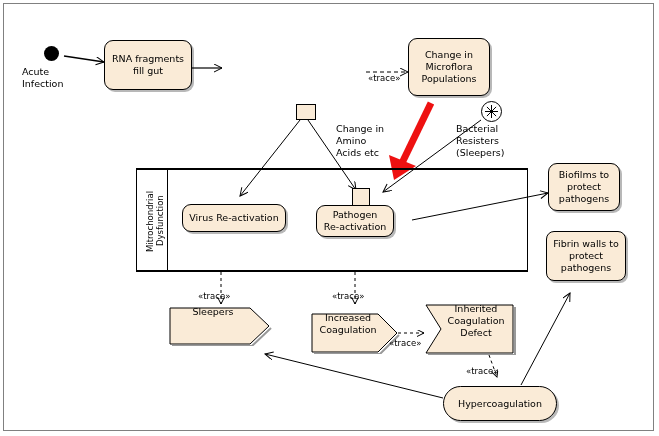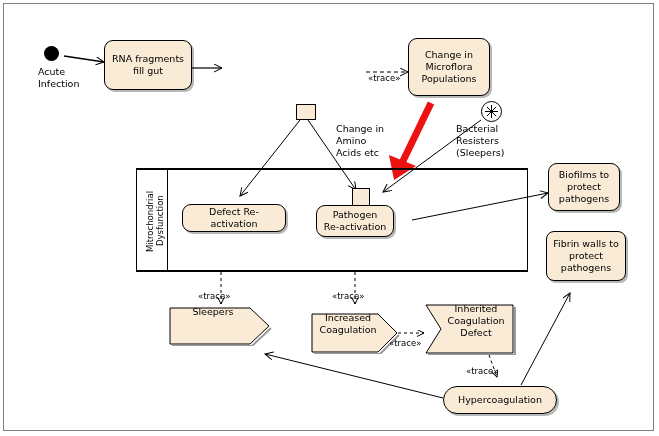--- a/index.html
+++ b/index.html
@@ -76,56 +76,56 @@
     <line x1="398" y1="333" x2="424" y2="333" stroke="#000" stroke-width="1" stroke-dasharray="3,3" marker-end="url(#openArrowSm)"></line>
 
     <line x1="443" y1="398" x2="265" y2="354" stroke="#000" stroke-width="1" marker-end="url(#openArrow)"></line>
 
     <line x1="521" y1="385" x2="570" y2="293" stroke="#000" stroke-width="1" marker-end="url(#openArrow)"></line>
 
     <line x1="489" y1="355" x2="497" y2="377" stroke="#000" stroke-width="1" stroke-dasharray="3,3" marker-end="url(#openArrowSm)"></line>
   </svg>
 
   <div class="initial" style="left:44px;top:46px;"></div>
-  <div class="lbl left" style="left:22px;top:66px;width:64px;margin-left:16px;">Acute<br>Infection</div>
+  <div class="lbl left" style="left:22px;top:66px;width:64px;">Acute<br>Infection</div>
 
   <div class="lane" style="left:136px;top:168px;width:392px;height:104px;"></div>
   <div class="bar" style="left:136px;top:168px;width:392px;height:2px;"></div>
   <div class="bar" style="left:136px;top:270px;width:392px;height:2px;"></div>
   <div class="bar" style="left:167px;top:168px;width:1px;height:104px;"></div>
   <div class="laneTitle" style="left:145px;top:178px;height:86px;width:18px;">Mitrochondrial<br>Dysfunction</div>
 
   <div class="node rounded shadow" style="left:104px;top:40px;width:88px;height:50px;">
     <span>RNA fragments<br>fill gut</span>
   </div>
 
   <div class="pin" style="left:296px;top:104px;width:20px;height:16px;"></div>
 
   <div class="node rounded shadow" style="left:408px;top:38px;width:82px;height:58px;">
     <span>Change in<br>Microflora<br>Populations</span>
   </div>
 
   <div class="node rounded shadow" style="left:182px;top:204px;width:104px;height:28px;">
-    <span>Defect Re-activation</span>
+    <span>Virus Re-activation</span>
   </div>
 
   <div class="pin" style="left:352px;top:188px;width:18px;height:18px;"></div>
   <div class="node rounded shadow" style="left:316px;top:205px;width:78px;height:32px;">
     <span>Pathogen<br>Re-activation</span>
   </div>
 
   <div class="node rounded shadow" style="left:548px;top:163px;width:72px;height:48px;">
     <span>Biofilms to<br>protect<br>pathogens</span>
   </div>
 
   <div class="node rounded shadow" style="left:546px;top:231px;width:80px;height:50px;border-radius:8px;">
     <span>Fibrin walls to<br>protect<br>pathogens</span>
   </div>
 
-  <div class="node stadium shadow" style="left:443px;top:386px;width:114px;height:28px;">
+  <div class="node stadium shadow" style="left:443px;top:386px;width:114px;height:35px;">
     <span>Hypercoagulation</span>
   </div>
 
   <div class="pent" style="left:168px;top:306px;width:104px;height:40px;">
     <div class="body" style="background:transparent;border:none;"></div>
     <svg width="104" height="40" style="position:absolute;left:0;top:0;">
       <path d="M2,2 L82,2 L101,20 L82,38 L2,38 Z" fill="#faebd7" stroke="#000" stroke-width="1"></path>
       <path d="M4,40 L84,40 L103,22" fill="none" stroke="#999" stroke-width="2"></path>
     </svg>
     <div class="txt" style="padding-right:14px;">

